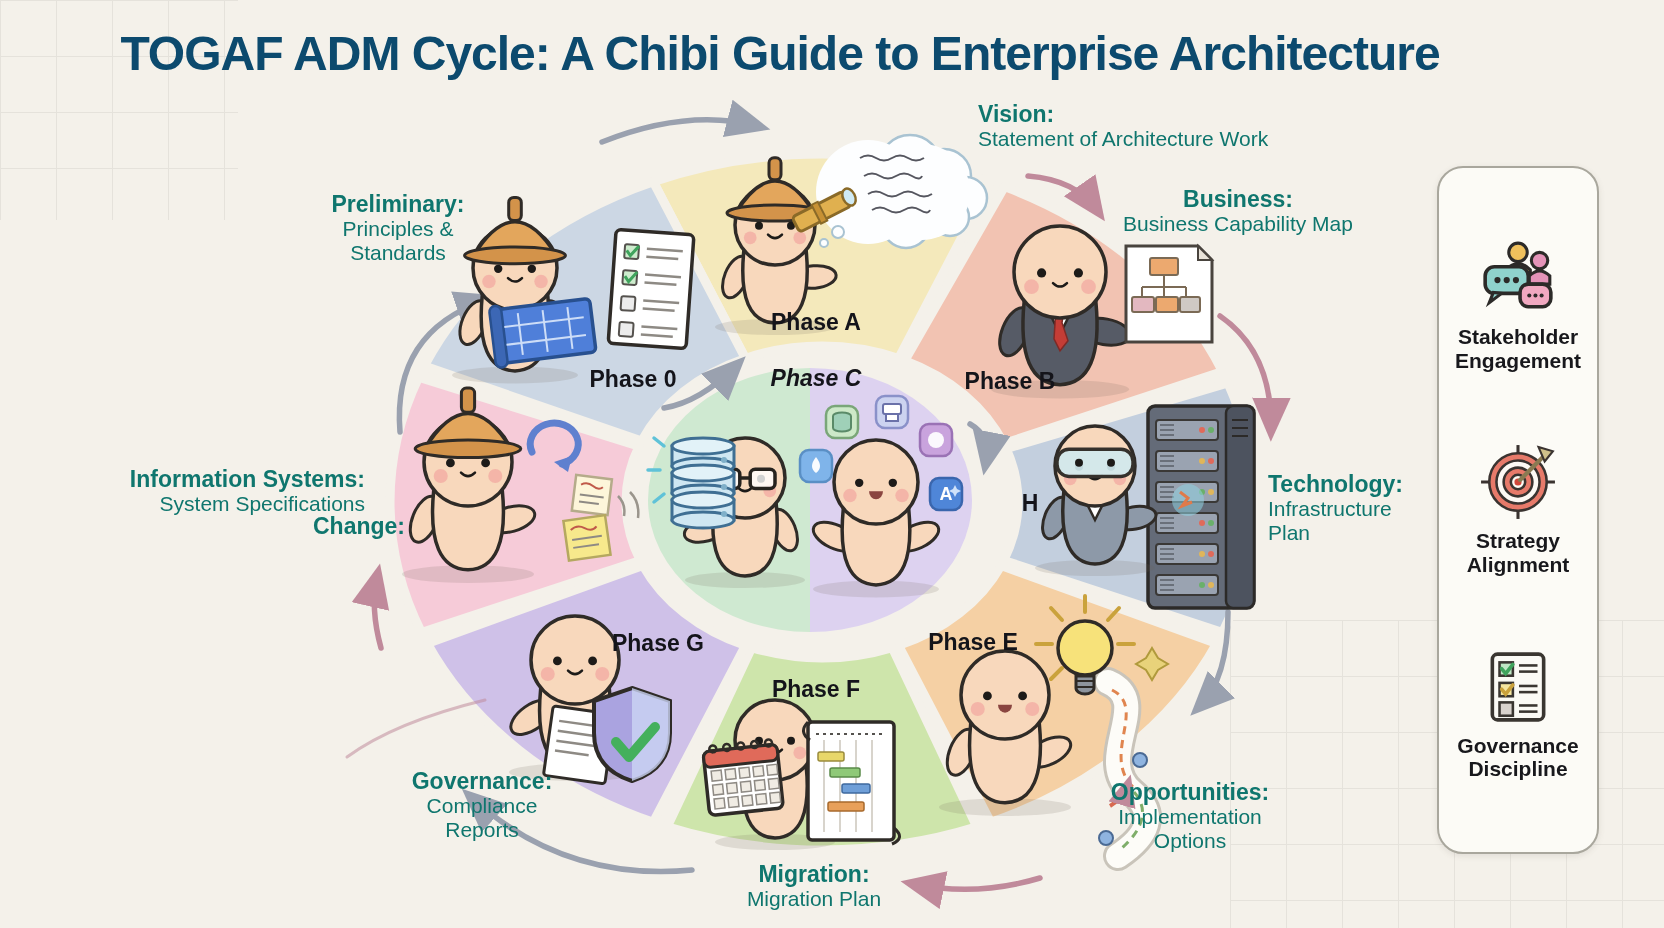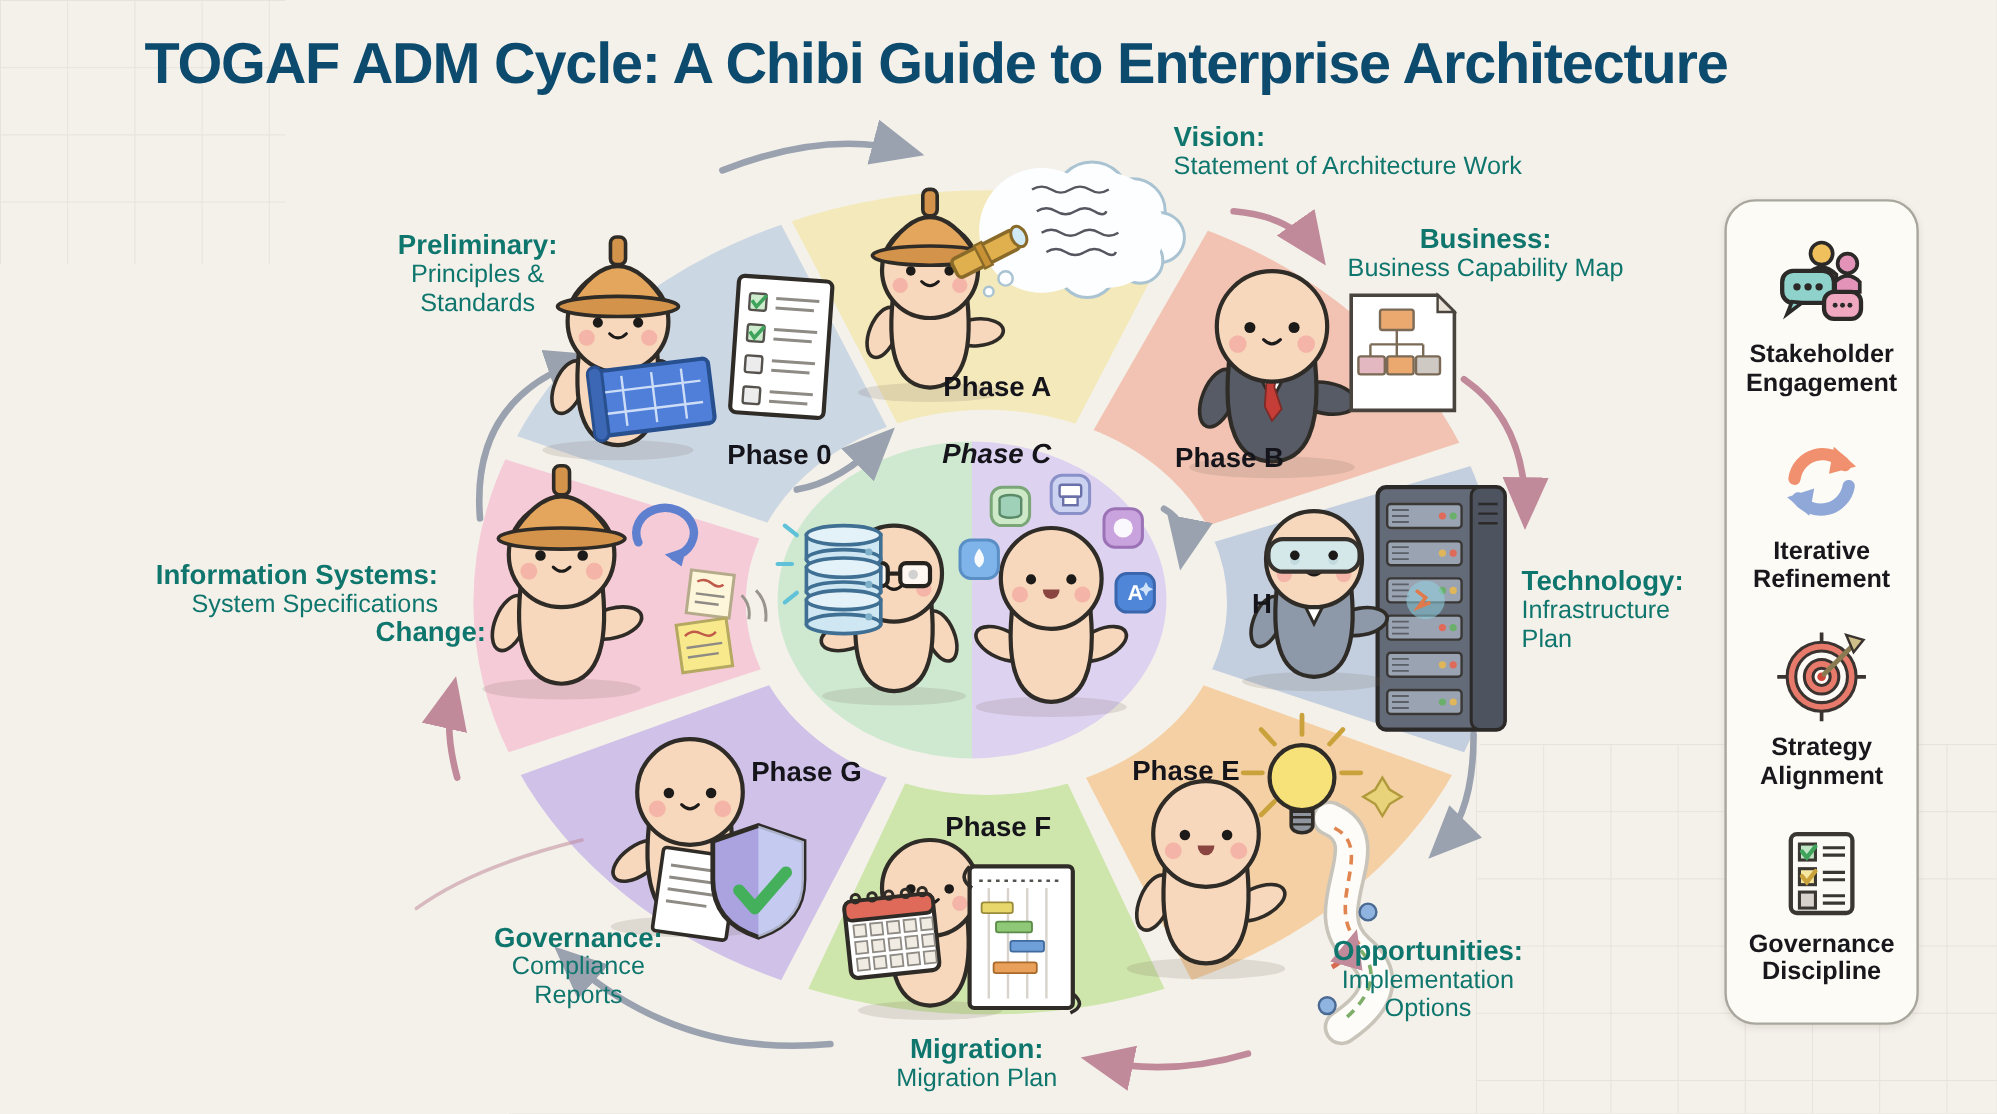--- a/index.html
+++ b/index.html
@@ -9,21 +9,21 @@
     background-image:linear-gradient(#9e9b92 1px,transparent 1px),
                      linear-gradient(90deg,#9e9b92 1px,transparent 1px);
     background-size:56px 56px;}
   .grid.tl{left:0;top:86;width:238px;height:220px;}
   .grid.br{left:1230px;top:620px;width:434px;height:308px;}
   #scene{position:absolute;left:0;top:0;width:1664px;height:928px;}
   .title{position:absolute;left:0;top:26px;width:1560px;text-align:center;
          font-size:48px;font-weight:700;letter-spacing:-1px;color:#0c4a6e;}
   .lbl{position:absolute;color:#0f766e;font-size:21px;line-height:1.14;}
   .lbl .hd{display:block;font-size:23px;font-weight:700;}
-  .badge{position:absolute;width:120px;text-align:right;font-size:23px;
+  .badge{position:absolute;width:120px;text-align:center;font-size:23px;
          font-weight:700;color:#14141a;}
   .ta-c{text-align:center;} .ta-r{text-align:right;} .ta-l{text-align:left;}
   .legend{position:absolute;left:1437px;top:166px;width:158px;height:684px;
           background:#fcfbf6;border:2px solid #a9a79d;border-radius:26px;
           box-shadow:0 2px 6px rgba(90,85,70,.12);
           display:flex;flex-direction:column;justify-content:space-evenly;
           align-items:center;}
   .legend-item{display:flex;flex-direction:column;align-items:center;gap:8px;}
   .legend-item .ltext{font-size:21px;font-weight:700;color:#18181c;
           text-align:center;line-height:1.12;}
@@ -474,32 +474,20 @@
           <circle cx="55" cy="55" r="2" fill="#2c2a28"></circle>
           <circle cx="61" cy="55" r="2" fill="#2c2a28"></circle>
       </svg>
       <div class="ltext">
         <span>Stakeholder</span>
         <span>Engagement</span>
       </div>
     </div>
     <div class="legend-item">
       <svg class="licon" viewBox="0 0 76 76">
-        <path d="M16,36 A23,23 0 0 1 57,25" fill="none" stroke="#f0906e" stroke-width="10" stroke-linecap="round"></path>
-        <path d="M48,10 L66,26 L44,32 Z" fill="#f0906e"></path>
-        <path d="M60,42 A23,23 0 0 1 19,52" fill="none" stroke="#8fa8d8" stroke-width="10" stroke-linecap="round"></path>
-        <path d="M28,66 L10,51 L32,44 Z" fill="#8fa8d8"></path>
-      </svg>
-      <div class="ltext">
-        <span>Iterative</span>
-        <span>Refinement</span>
-      </div>
-    </div>
-    <div class="legend-item">
-      <svg class="licon" viewBox="0 0 76 76">
         <line x1="2" y1="38" x2="74" y2="38" stroke="#3a3330" stroke-width="3"></line>
         <line x1="38" y1="2" x2="38" y2="74" stroke="#3a3330" stroke-width="3"></line>
         <circle cx="38" cy="38" r="28" fill="#e77a6a" stroke="#3a3330" stroke-width="2.5"></circle>
         <circle cx="38" cy="38" r="21" fill="#fdf9f4" stroke="#3a3330" stroke-width="2.5"></circle>
         <circle cx="38" cy="38" r="14" fill="#e77a6a" stroke="#3a3330" stroke-width="2.5"></circle>
         <circle cx="38" cy="38" r="7" fill="#fdf9f4" stroke="#3a3330" stroke-width="2.5"></circle>
         <circle cx="38" cy="38" r="3.5" fill="#d0473a"></circle>
         <line x1="40" y1="36" x2="64" y2="12" stroke="#8a7a52" stroke-width="4" stroke-linecap="round"></line>
         <path d="M58,4 L72,8 L64,18 Z" fill="#cfc08a" stroke="#3a3330" stroke-width="2"></path>
       </svg>

